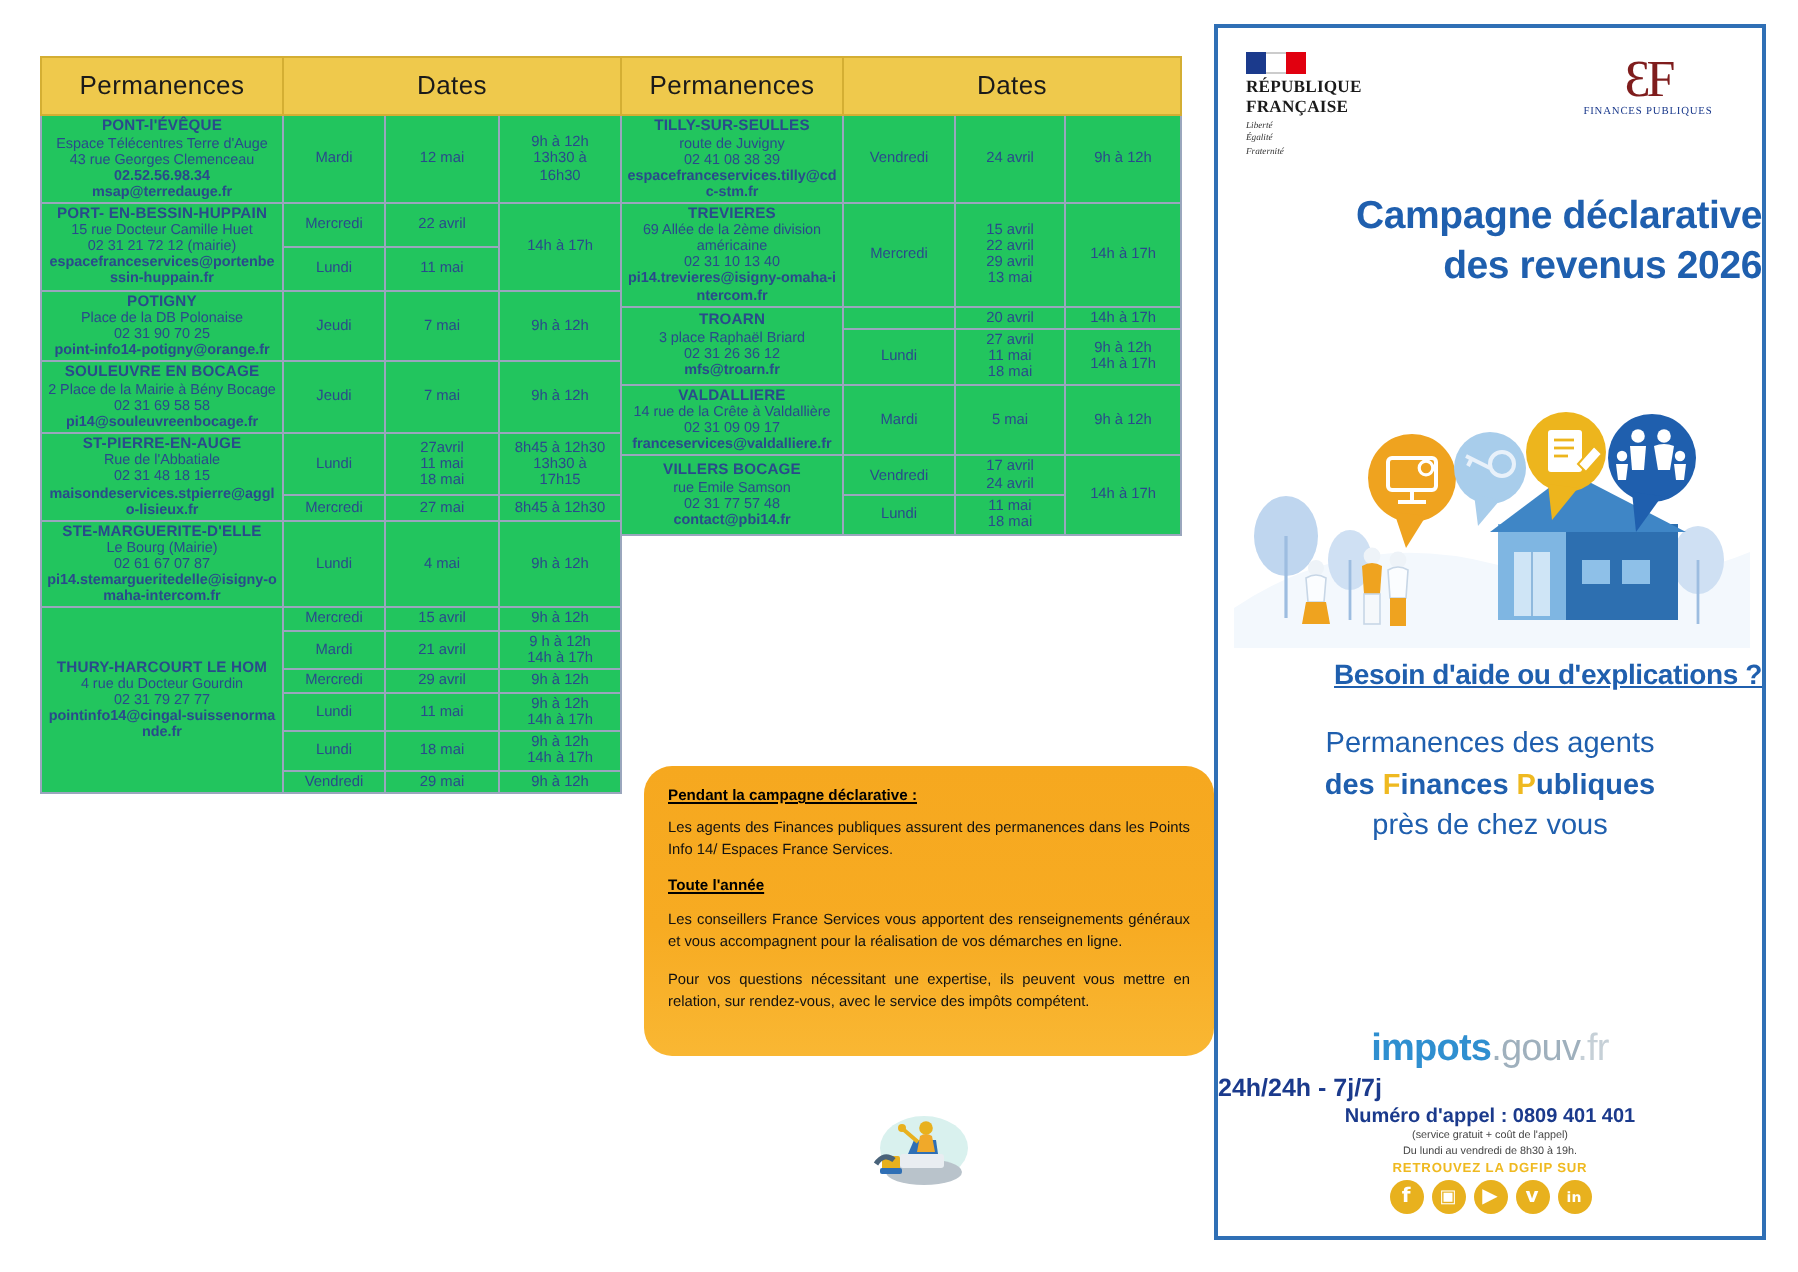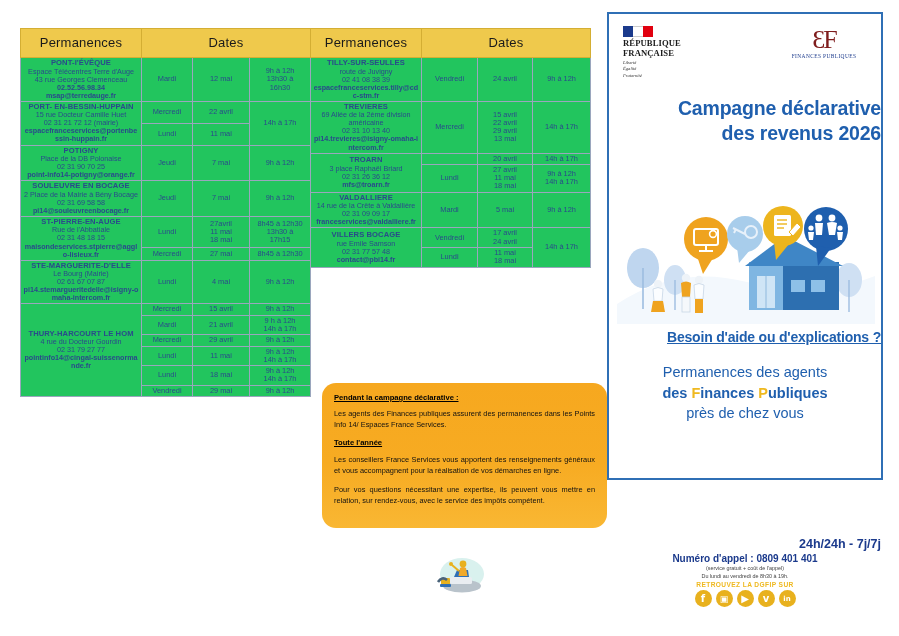--- a/index.html
+++ b/index.html
@@ -67,21 +67,21 @@
     text-align:justify;color:#111;
   }
   #info-box .ib-head2{
     font-size:7.6px;font-weight:bold;text-decoration:underline;
     display:block;margin:2px 0 8px 0;color:#000;
   }
   #desk-illus{position:absolute;left:436px;top:552px;width:52px;height:42px;}
 
   
   #right-panel{
-    position:absolute;left:607px;top:12px;width:276px;height:468px;
+    position:absolute;left:607px;top:12px;width:276px;height:608px;
     border:2px solid #2f6fb5;background:#fff;box-sizing:border-box;
   }
   #rf-logo{position:absolute;left:14px;top:12px;width:82px;}
   #rf-flag{display:flex;width:30px;height:11px;margin-bottom:2px;}
   #rf-flag i{flex:1;display:block;}
   .rf-b{background:#1b3a8c}.rf-w{background:#fff;border-top:1px solid #ccc;border-bottom:1px solid #ccc}.rf-r{background:#e1000f}
   #rf-name{font-family:"Liberation Serif",serif;font-weight:bold;font-size:8.6px;color:#1a1a1a;line-height:1.12;letter-spacing:.1px;}
   #rf-motto{font-family:"Liberation Serif",serif;font-style:italic;font-size:4.6px;color:#333;line-height:1.35;margin-top:2px;}
   #fp-logo{position:absolute;right:14px;top:14px;text-align:center;width:86px;}
   #fp-mark{font-family:"Liberation Serif",serif;font-size:26px;color:#7f1d1d;line-height:.9;letter-spacing:-2px;}
@@ -106,21 +106,21 @@
   #subtitle .b{font-weight:bold;}
   #subtitle .y{color:#efb920;font-weight:bold;}
 
   #brand{
     position:absolute;left:0;right:0;top:500px;text-align:center;
     font-size:19px;letter-spacing:-.4px;
   }
   #brand .impots{color:#2f8fd0;font-weight:bold;}
   #brand .gouv{color:#9fb0bd;}
   #brand .fr{color:#c6d0d7;}
-  #hours24{position:absolute;left:0;right:0;top:523px;text-align:right;font-size:12.5px;font-weight:bold;color:#1b3a8c;}
+  #hours24{position:absolute;left:0;right:0;top:523px;text-align:left;font-size:12.5px;font-weight:bold;color:#1b3a8c;}
   #callnum{position:absolute;left:0;right:0;top:539px;text-align:center;font-size:10px;font-weight:bold;color:#1b3a8c;}
   #callnote{position:absolute;left:0;right:0;top:550px;text-align:center;font-size:5.4px;color:#444;line-height:1.5;}
   #socialtitle{position:absolute;left:0;right:0;top:567px;text-align:center;font-size:6.6px;font-weight:bold;color:#efb920;letter-spacing:.4px;}
   #social{position:absolute;left:0;right:0;top:576px;display:flex;justify-content:center;gap:4px;}
   .sicon{width:17px;height:17px;border-radius:50%;background:#e8b11e;color:#fff;
          display:flex;align-items:center;justify-content:center;font-size:10px;font-weight:bold;
          font-family:"DejaVu Sans",sans-serif;}
 </style>
 </head>
 <body>
@@ -467,20 +467,21 @@
     </svg>
 
     <div id="help-title">Besoin d'aide ou d'explications ?</div>
 
     <div id="subtitle">
       <div>Permanences des agents</div>
       <div><span class="b">des </span><span class="y">F</span><span class="b">inances </span><span class="y">P</span><span class="b">ubliques</span></div>
       <div>près de chez vous</div>
     </div>
 
+    <div id="brand"><span class="impots">impots</span><span class="gouv">.gouv</span><span class="fr">.fr</span></div>
 
     <div id="hours24">24h/24h - 7j/7j</div>
     <div id="callnum">Numéro d'appel : 0809 401 401</div>
     <div id="callnote">
       <div>(service gratuit + coût de l'appel)</div>
       <div>Du lundi au vendredi de 8h30 à 19h.</div>
     </div>
     <div id="socialtitle">RETROUVEZ LA DGFIP SUR</div>
     <div id="social">
         <div class="sicon">f</div>

